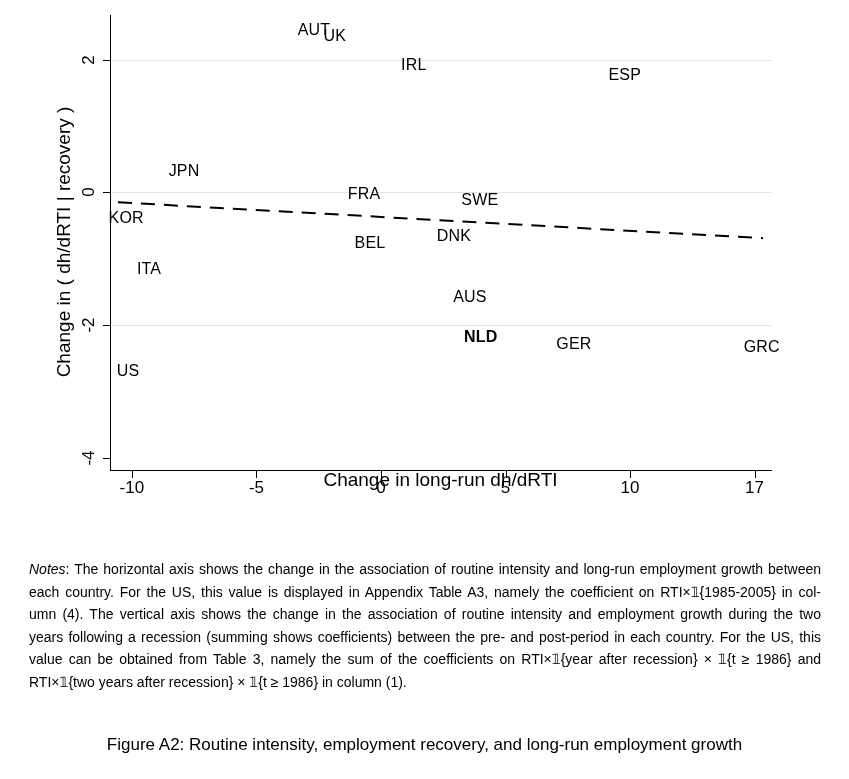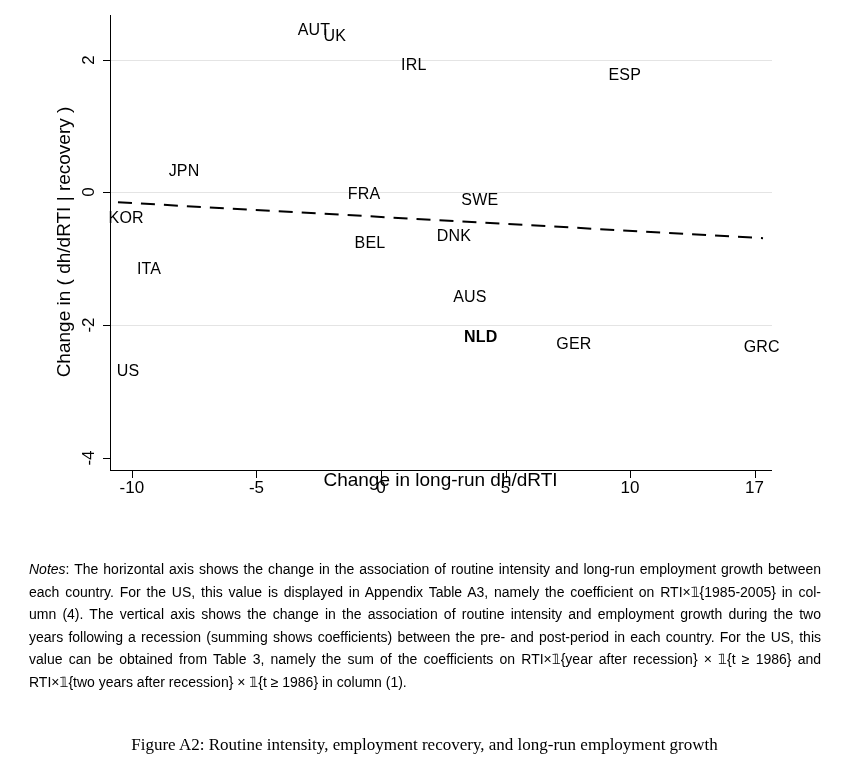--- a/index.html
+++ b/index.html
@@ -24,21 +24,21 @@
                 transform:translate(-50%,-50%) rotate(-90deg);}
   #x-axis-title{position:absolute;left:110px;top:469px;width:661px;text-align:center;}
   
   #notes{position:absolute;left:29px;top:558px;width:792px;
          font-family:Liberation Sans, sans-serif;font-size:14px;line-height:22.5px;}
   .notes-line{text-align:justify;text-align-last:justify;white-space:normal;}
   .notes-line.last{text-align:right;text-align-last:left;}
   #notes i{font-style:italic;}
   
   #caption{position:absolute;left:0;top:735px;width:849px;text-align:center;
-           font-family:Liberation Serif, serif;font-size:17px;}
+           font-family:Liberation Sans, sans-serif;font-size:17px;}
 </style>
 </head>
 <body>
 
 <div id="page">
 
   <div id="chart">
     <div id="y-axis-title" class="axis-title">Change in ( dh/dRTI | recovery )</div>
     <div id="plot">
       <svg id="trend-svg" width="661" height="455" viewBox="0 0 661 455">

